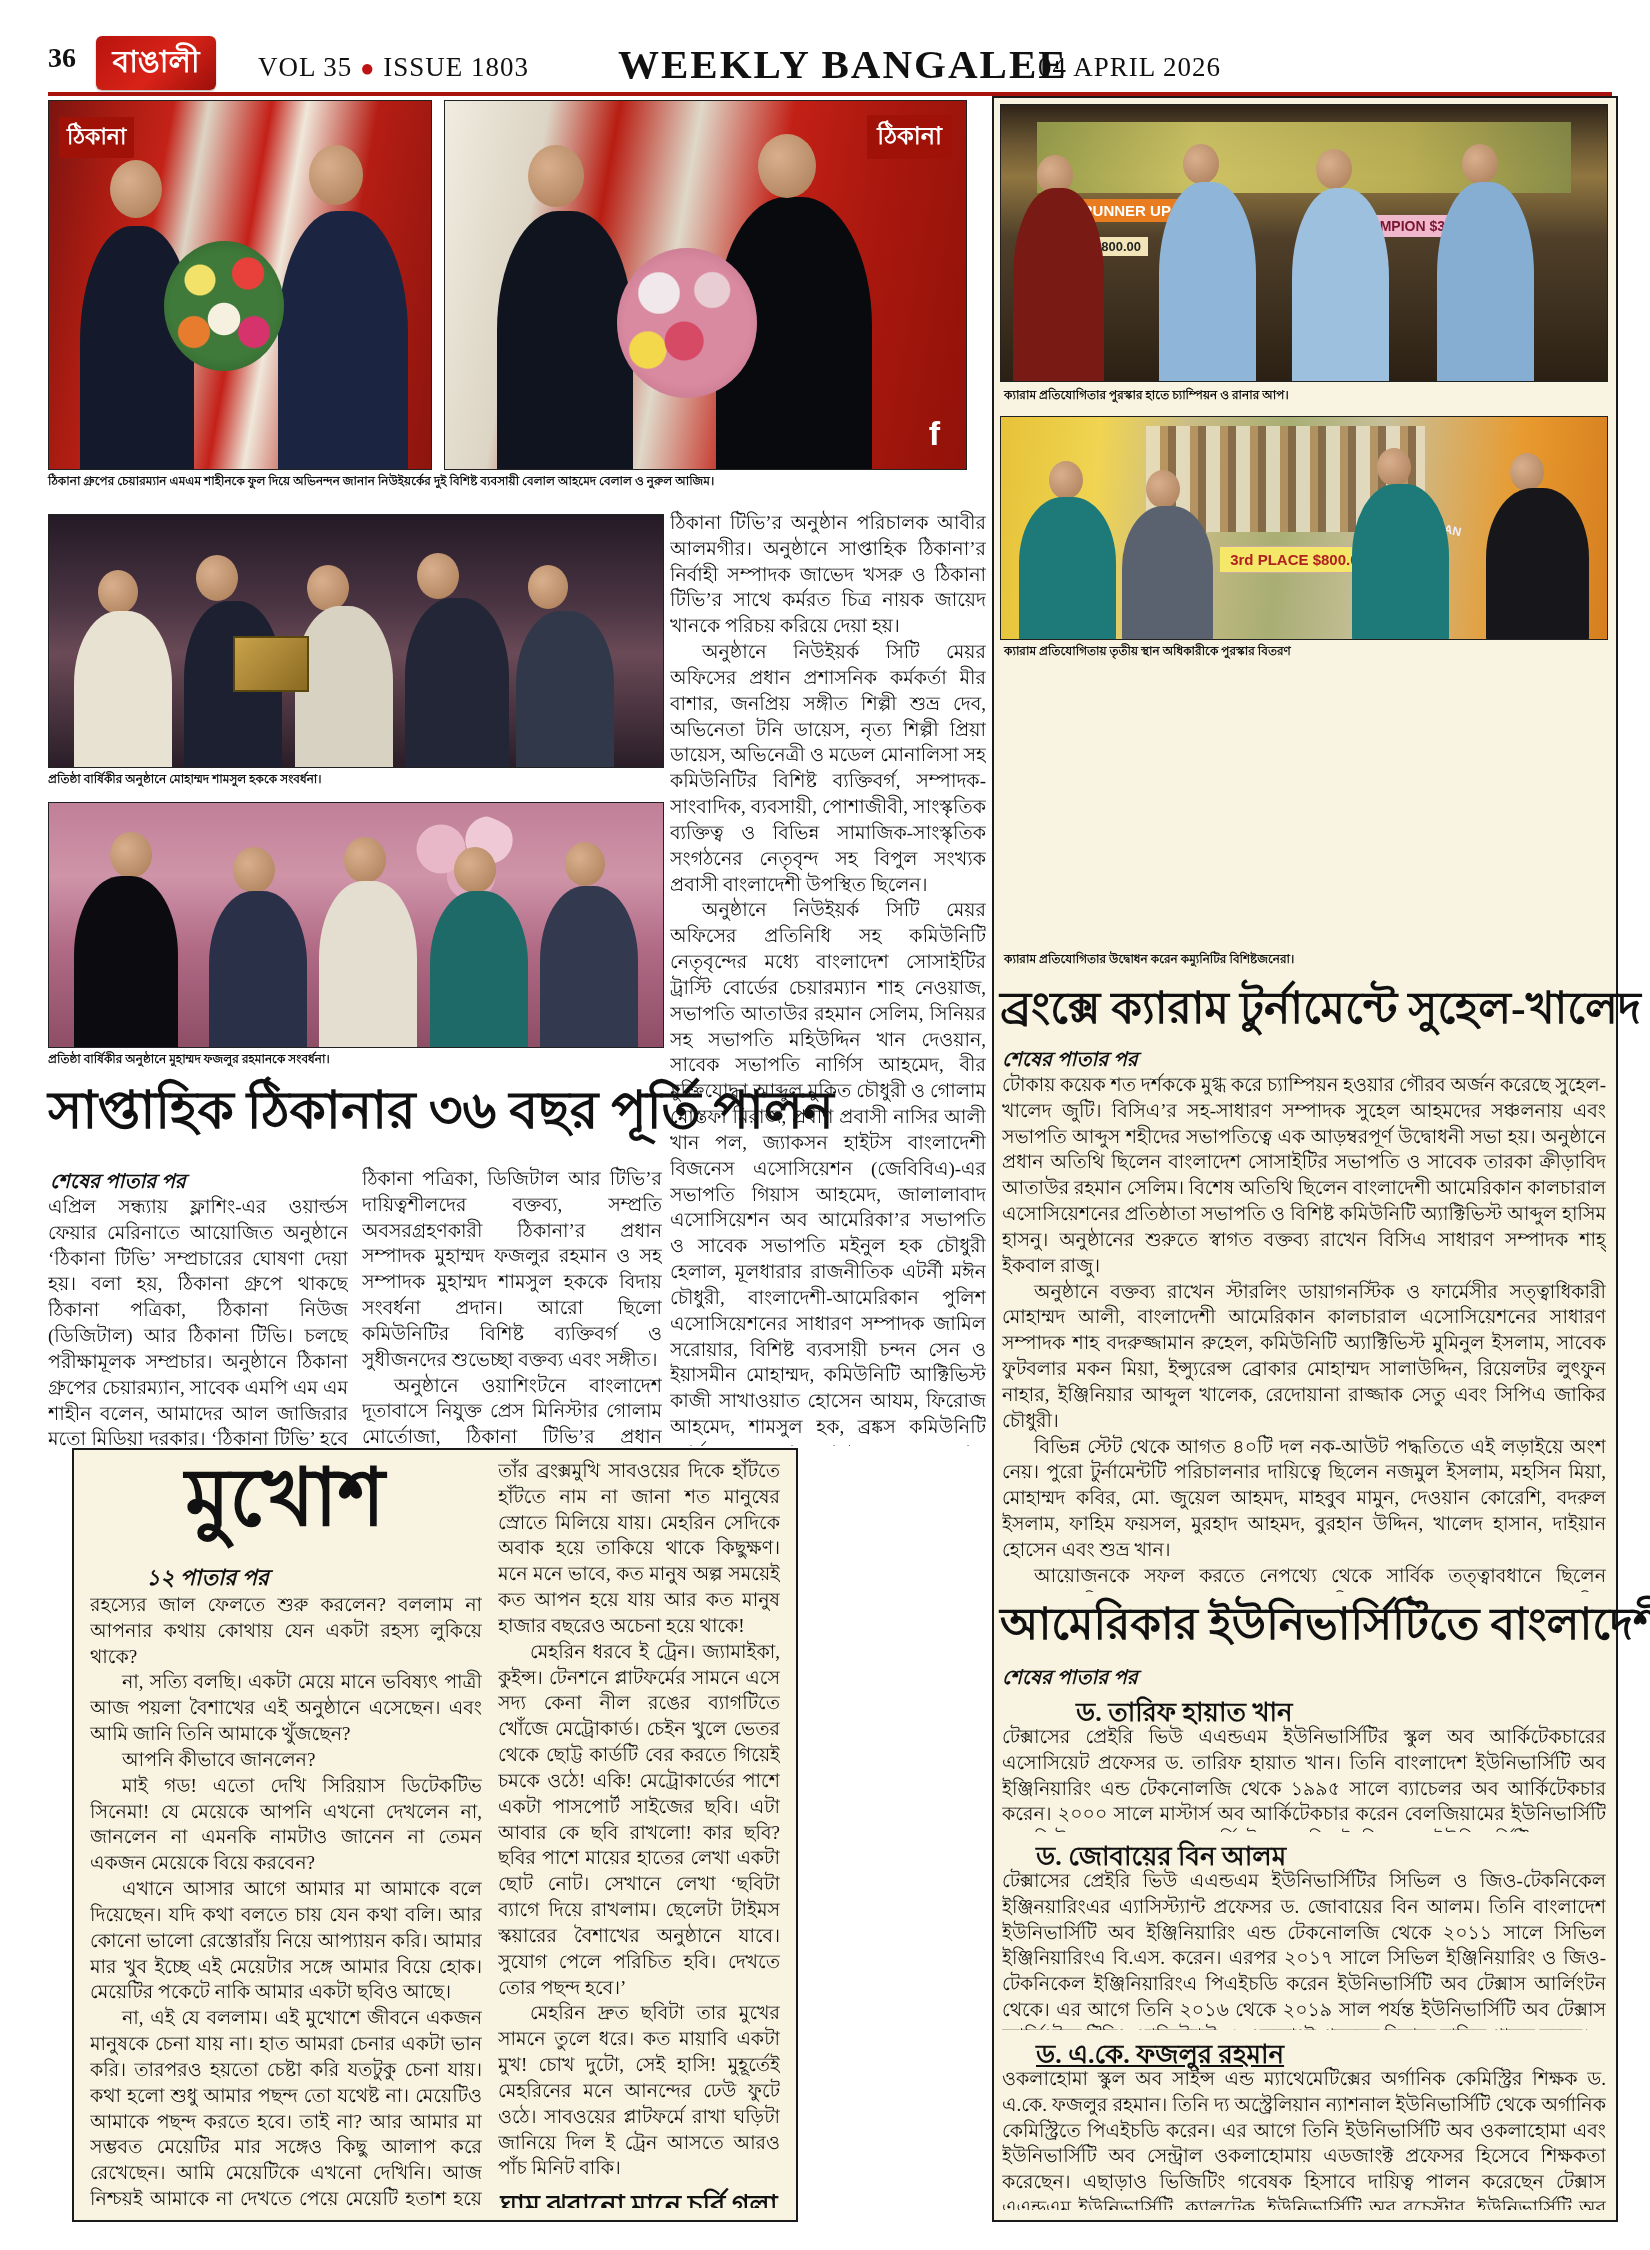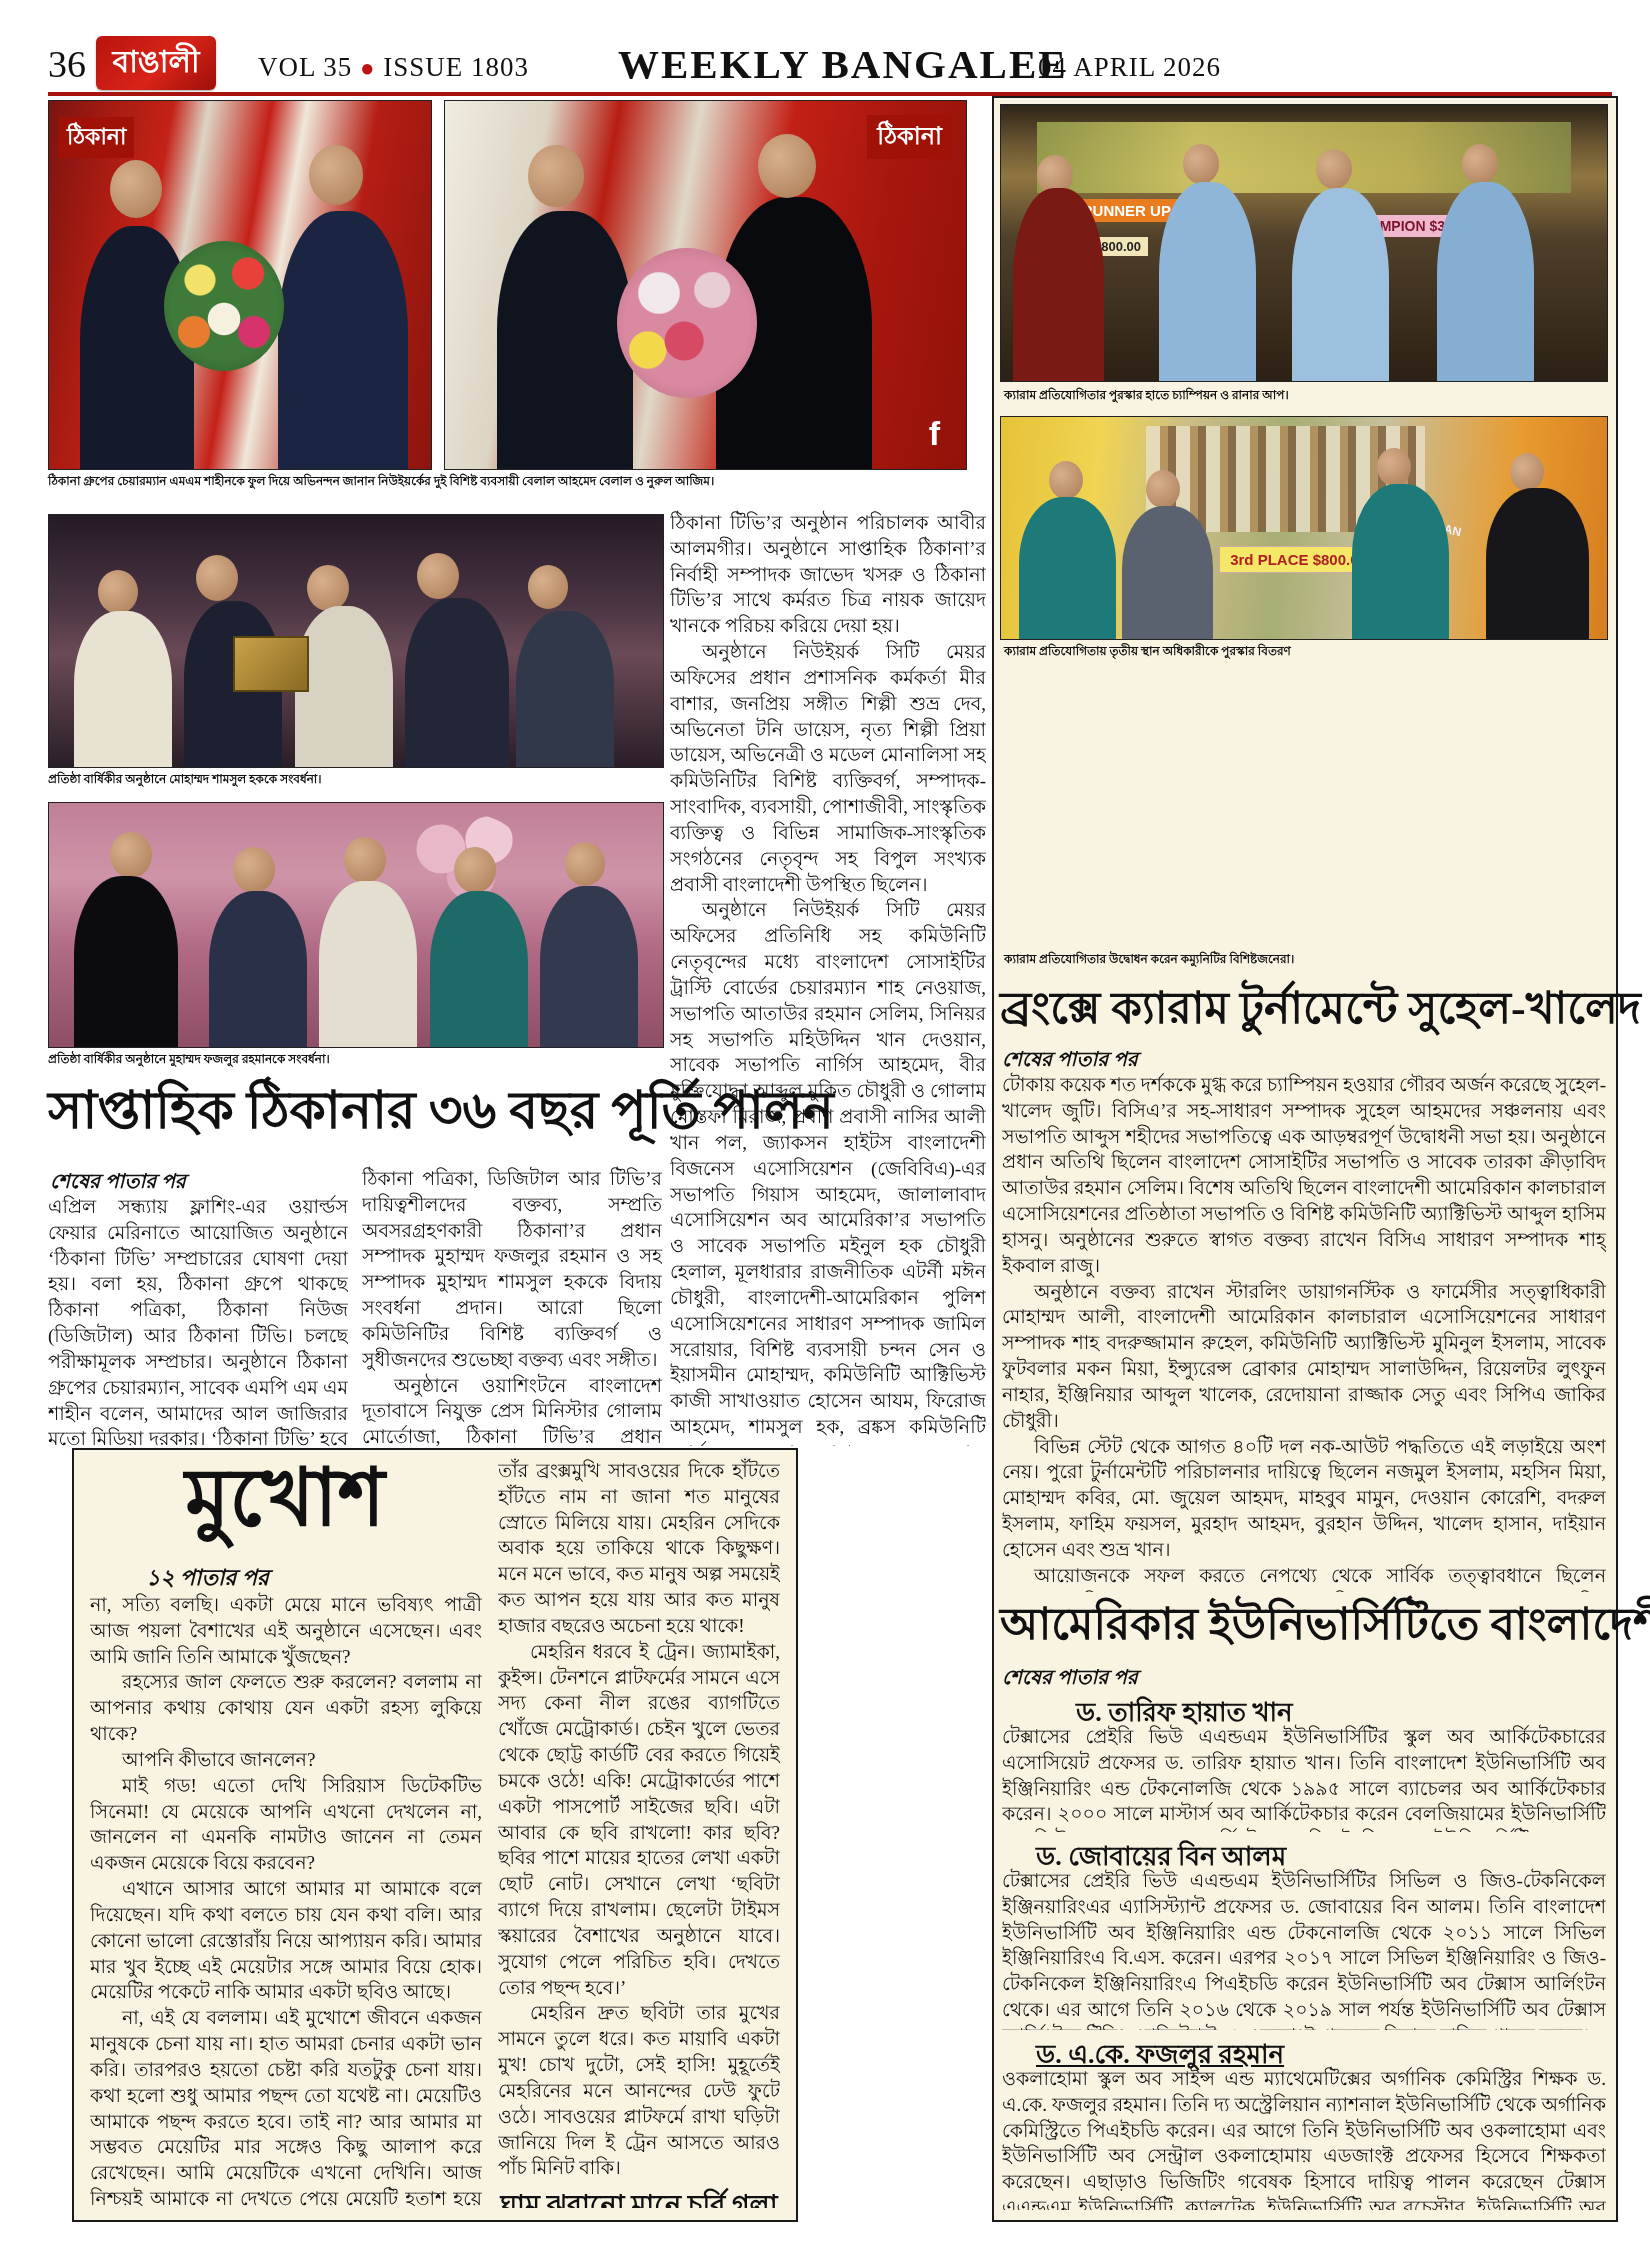--- a/index.html
+++ b/index.html
@@ -1,20 +1,20 @@
 <!DOCTYPE html>
 <html><head>
 <meta charset="utf-8">
 <style>
   html,body{margin:0;padding:0;background:#e9e9e9;}
   .page{position:relative;width:1650px;height:2250px;background:#ffffff;margin:0 auto;
         font-family:"Liberation Serif",serif;color:#111;overflow:hidden;}
   .abs{position:absolute;}
   
-  .page-number{font-size:38px;font-weight:normal;}
+  .page-number{font-size:28px;font-weight:bold;}
   .logo{background:linear-gradient(135deg,#b8140e,#d92318 55%,#9c0f0a);border-radius:6px;
         display:flex;align-items:center;justify-content:center;color:#fff;
         font-weight:bold;font-size:30px;box-shadow:0 1px 2px rgba(0,0,0,.35);}
   .vol-issue{font-size:27px;letter-spacing:1px;}
   .vol-issue .dot{color:#c01212;font-size:24px;}
   .masthead{font-size:41px;font-weight:bold;letter-spacing:2px;}
   .issue-date{font-size:27px;letter-spacing:1px;}
   .red-rule{background:#a8130e;height:4px;}
   
   .photo{position:absolute;border:1px solid #222;overflow:hidden;}
@@ -190,22 +190,22 @@
 
   <div class="abs sub-head" style="left:1036px;top:2034px;text-decoration:underline;">ড. এ.কে. ফজলুর রহমান</div>
   <div class="abs col" style="left:1002px;top:2066px;width:604px;height:144px;">
     <p class="para">ওকলাহোমা স্কুল অব সাইন্স এন্ড ম্যাথেমেটিক্সের অর্গানিক কেমিস্ট্রির শিক্ষক ড. এ.কে. ফজলুর রহমান। তিনি দ্য অস্ট্রেলিয়ান ন্যাশনাল ইউনিভার্সিটি থেকে অর্গানিক কেমিস্ট্রিতে পিএইচডি করেন। এর আগে তিনি ইউনিভার্সিটি অব ওকলাহোমা এবং ইউনিভার্সিটি অব সেন্ট্রাল ওকলাহোমায় এডজাংক্ট প্রফেসর হিসেবে শিক্ষকতা করেছেন। এছাড়াও ভিজিটিং গবেষক হিসাবে দায়িত্ব পালন করেছেন টেক্সাস এএন্ডএম ইউনিভার্সিটি, ক্যালটেক, ইউনিভার্সিটি অব রচেস্টার, ইউনিভার্সিটি অব ক্যালিফোর্নিয়া এ্যাট বার্কলি, বার্লিনের ফ্রি ইউনিভার্সিটি এবং ফ্রেডেরিক শিলার ইউনিভার্সিটি, জার্মানিতে।</p>
   </div>
 
   <div class="cream-panel" style="left:72px;top:1448px;width:722px;height:770px;"></div>
   <div class="abs mukhosh-headline" style="left:110px;top:1458px;width:350px;">মুখোশ</div>
   <div class="abs continued" style="left:146px;top:1560px;font-size:22px;">১২ পাতার পর</div>
   <div class="abs col" style="left:90px;top:1592px;width:392px;height:614px;">
+      <p class="para">রহস্যের জাল ফেলতে শুরু করলেন? বললাম না আপনার কথায় কোথায় যেন একটা রহস্য লুকিয়ে থাকে?</p>
       <p class="para">না, সত্যি বলছি। একটা মেয়ে মানে ভবিষ্যৎ পাত্রী আজ পয়লা বৈশাখের এই অনুষ্ঠানে এসেছেন। এবং আমি জানি তিনি আমাকে খুঁজছেন?</p>
-      <p class="para">রহস্যের জাল ফেলতে শুরু করলেন? বললাম না আপনার কথায় কোথায় যেন একটা রহস্য লুকিয়ে থাকে?</p>
       <p class="para">আপনি কীভাবে জানলেন?</p>
       <p class="para">মাই গড! এতো দেখি সিরিয়াস ডিটেকটিভ সিনেমা! যে মেয়েকে আপনি এখনো দেখলেন না, জানলেন না এমনকি নামটাও জানেন না তেমন একজন মেয়েকে বিয়ে করবেন?</p>
       <p class="para">এখানে আসার আগে আমার মা আমাকে বলে দিয়েছেন। যদি কথা বলতে চায় যেন কথা বলি। আর কোনো ভালো রেস্তোরাঁয় নিয়ে আপ্যায়ন করি। আমার মার খুব ইচ্ছে এই মেয়েটার সঙ্গে আমার বিয়ে হোক। মেয়েটির পকেটে নাকি আমার একটা ছবিও আছে।</p>
       <p class="para">না, এই যে বললাম। এই মুখোশে জীবনে একজন মানুষকে চেনা যায় না। হাত আমরা চেনার একটা ভান করি। তারপরও হয়তো চেষ্টা করি যতটুকু চেনা যায়। কথা হলো শুধু আমার পছন্দ তো যথেষ্ট না। মেয়েটিও আমাকে পছন্দ করতে হবে। তাই না? আর আমার মা সম্ভবত মেয়েটির মার সঙ্গেও কিছু আলাপ করে রেখেছেন। আমি মেয়েটিকে এখনো দেখিনি। আজ নিশ্চয়ই আমাকে না দেখতে পেয়ে মেয়েটি হতাশ হয়ে বাড়িতে রিপোর্ট করবে।</p>
     </div>
 
   <div class="abs" style="left:498px;top:1458px;width:282px;height:750px;overflow:hidden;">
     <div class="col" style="text-align:justify;">
         <p class="para">তাঁর ব্রংক্সমুখি সাবওয়ের দিকে হাঁটতে হাঁটতে নাম না জানা শত মানুষের স্রোতে মিলিয়ে যায়। মেহরিন সেদিকে অবাক হয়ে তাকিয়ে থাকে কিছুক্ষণ। মনে মনে ভাবে, কত মানুষ অল্প সময়েই কত আপন হয়ে যায় আর কত মানুষ হাজার বছরেও অচেনা হয়ে থাকে!</p>
         <p class="para">মেহরিন ধরবে ই ট্রেন। জ্যামাইকা, কুইন্স। টেনশনে প্লাটফর্মের সামনে এসে সদ্য কেনা নীল রঙের ব্যাগটিতে খোঁজে মেট্রোকার্ড। চেইন খুলে ভেতর থেকে ছোট্ট কার্ডটি বের করতে গিয়েই চমকে ওঠে! একি! মেট্রোকার্ডের পাশে একটা পাসপোর্ট সাইজের ছবি। এটা আবার কে ছবি রাখলো! কার ছবি? ছবির পাশে মায়ের হাতের লেখা একটা ছোট নোট। সেখানে লেখা ‘ছবিটা ব্যাগে দিয়ে রাখলাম। ছেলেটা টাইমস স্কয়ারের বৈশাখের অনুষ্ঠানে যাবে। সুযোগ পেলে পরিচিত হবি। দেখতে তোর পছন্দ হবে।’</p>

